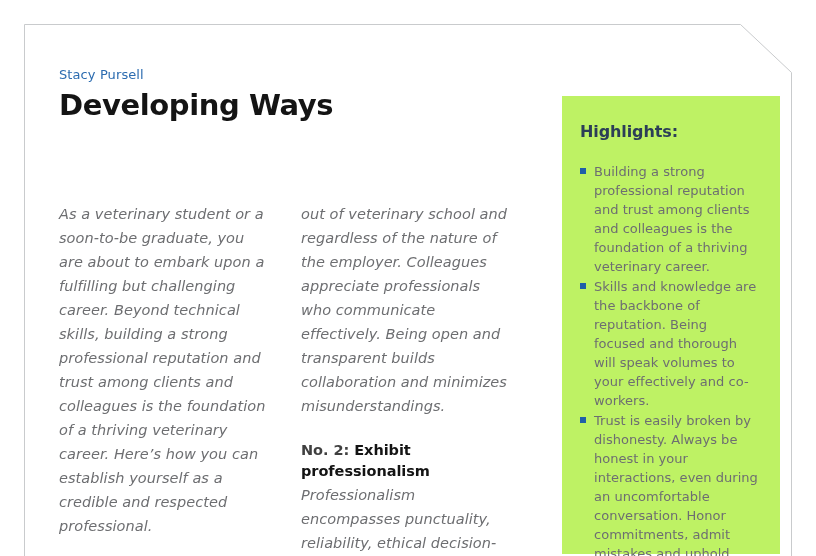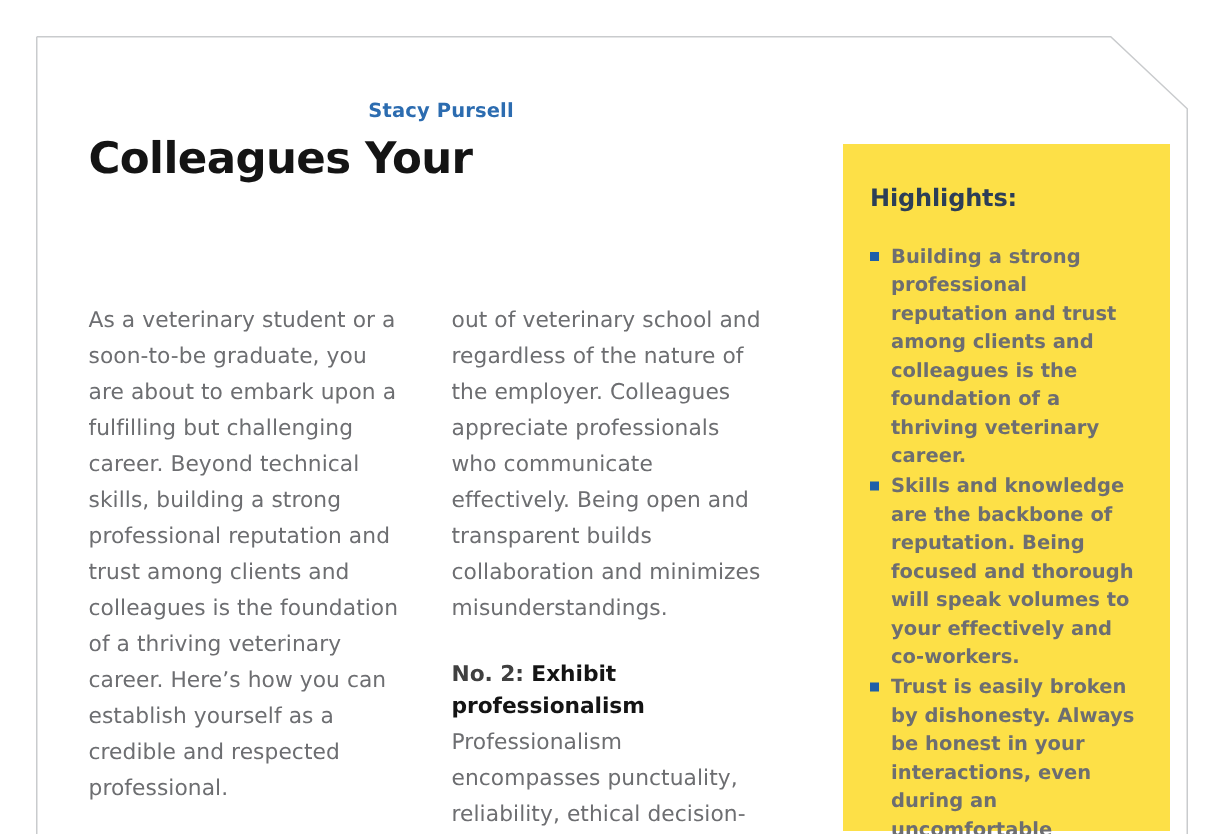--- a/index.html
+++ b/index.html
@@ -40,26 +40,25 @@
   
   #article {
     position: absolute;
     left: 35px;
     top: 43px;
     width: 470px;
   }
 
   #byline {
     font-size: 13px;
-    font-weight: bold;
+    font-weight: normal;
     color: #2c6cb0;
     letter-spacing: 0.1px;
     margin: 0 0 6px 0;
     line-height: 16px;
-    text-align: center;
   }
 
   #headline {
     font-size: 29px;
     font-weight: bold;
     color: #141414;
     line-height: 33px;
     letter-spacing: -0.4px;
     margin: 0;
   }
@@ -77,20 +76,21 @@
   .column {
     width: 210px;
     flex: 0 0 210px;
   }
   .body-p {
     font-size: 14.5px;
     line-height: 24px;
     color: #6d6e71;
     margin: 0;
     letter-spacing: 0.05px;
+    font-style: italic;
   }
   .sec-head {
     font-size: 14.5px;
     line-height: 21px;
     font-weight: bold;
     color: #141414;
     margin: 22px 0 1px 0;
     letter-spacing: -0.05px;
   }
   .sec-num {
@@ -98,21 +98,21 @@
     font-weight: bold;
   }
 
   
   #highlights {
     position: absolute;
     left: 538px;
     top: 72px;
     width: 218px;
     height: 458px;
-    background: #fde047;
+    background: #bef264;
     box-sizing: border-box;
     padding: 26px 18px 18px 18px;
   }
   #highlights-title {
     font-size: 16px;
     font-weight: bold;
     color: #2c3e57;
     margin: 0 0 20px 0;
     line-height: 20px;
     letter-spacing: -0.1px;
@@ -123,21 +123,20 @@
     padding: 0;
   }
   #highlights-list li {
     position: relative;
     padding-left: 14px;
     font-size: 13px;
     line-height: 19px;
     color: #6d6e71;
     margin-bottom: 1px;
     letter-spacing: 0.02px;
-    font-weight: bold;
   }
   #highlights-list li .sq {
     position: absolute;
     left: 0;
     top: 6px;
     width: 6px;
     height: 6px;
     background: #1f5fa8;
   }
 </style>
@@ -148,21 +147,21 @@
   <div class="sheet-border">
     <svg viewBox="0 0 768 560" preserveAspectRatio="none" aria-hidden="true">
       <path d="M0.5,0.5 L716.5,0.5 L767.5,48.5 L767.5,560" fill="none" stroke="#c9cbcd" stroke-width="1"></path>
       <path d="M0.5,0.5 L0.5,560" fill="none" stroke="#c9cbcd" stroke-width="1"></path>
     </svg>
   </div>
 
   <div id="article">
     <div id="byline">Stacy Pursell</div>
     <h1 id="headline">
-      <span class="hl-line">Colleagues Your</span>
+      <span class="hl-line">Developing Ways</span>
     </h1>
   </div>
 
   <div id="columns">
 
     <div class="column">
       <p class="body-p">As a veterinary student or a soon-to-be graduate, you are about to embark upon a fulfilling but challenging career. Beyond technical skills, building a strong professional reputation and trust among clients and colleagues is the foundation of a thriving veterinary career. Here’s how you can establish yourself as a credible and respected professional.</p>
 
     </div>
 

